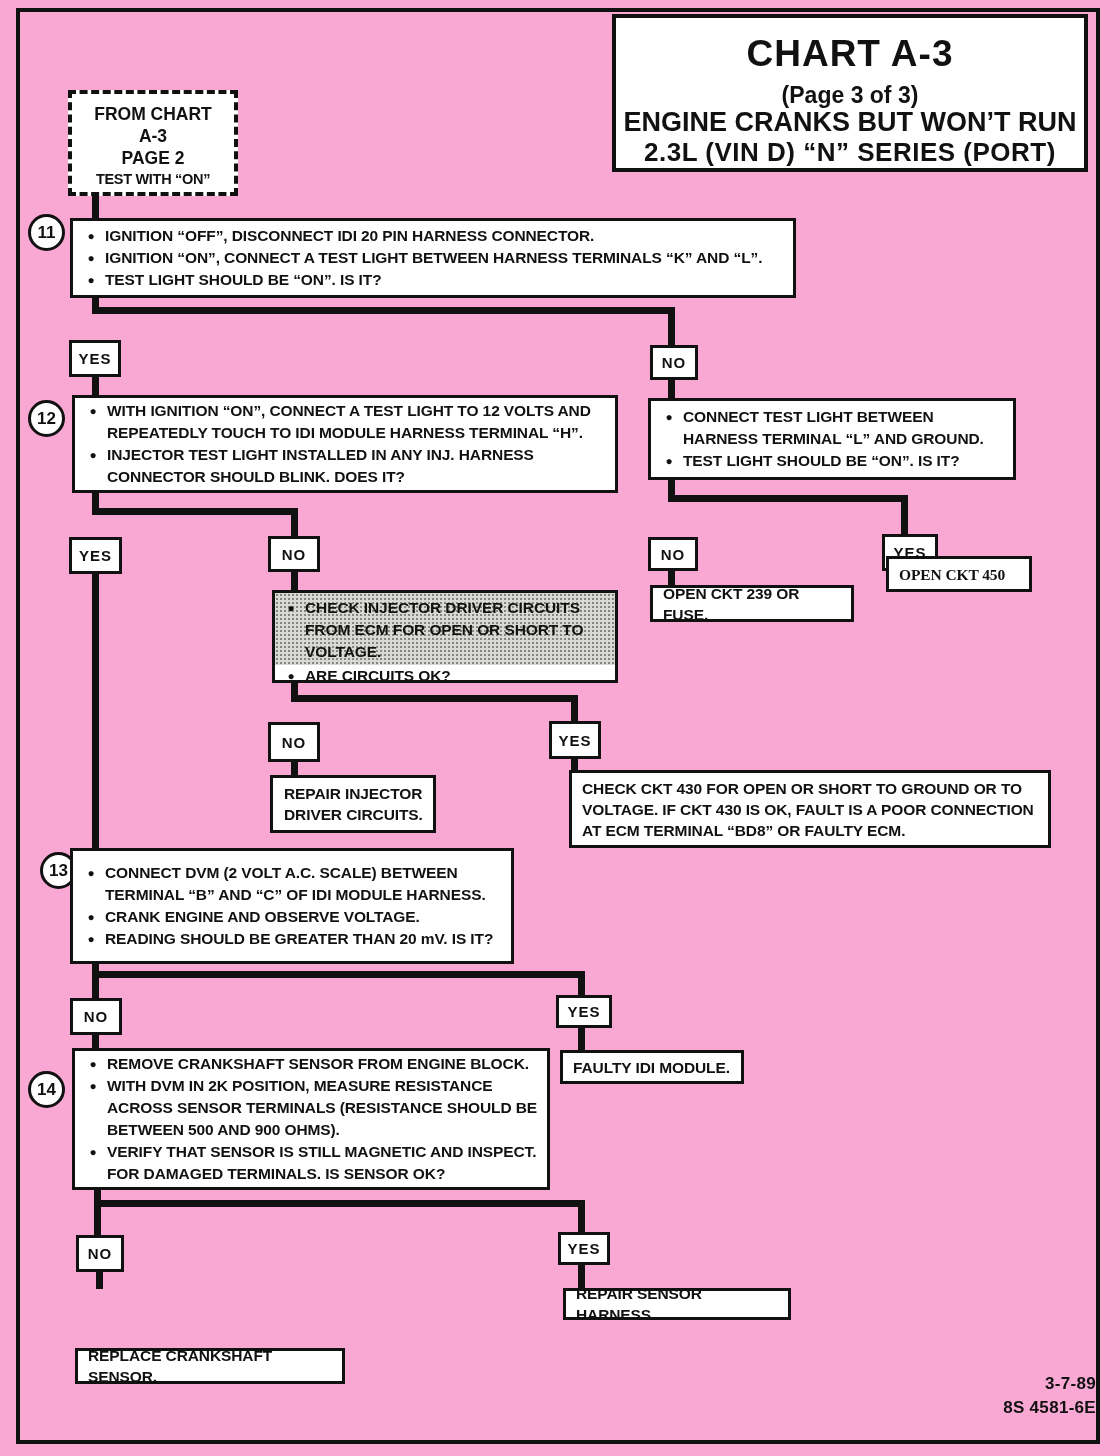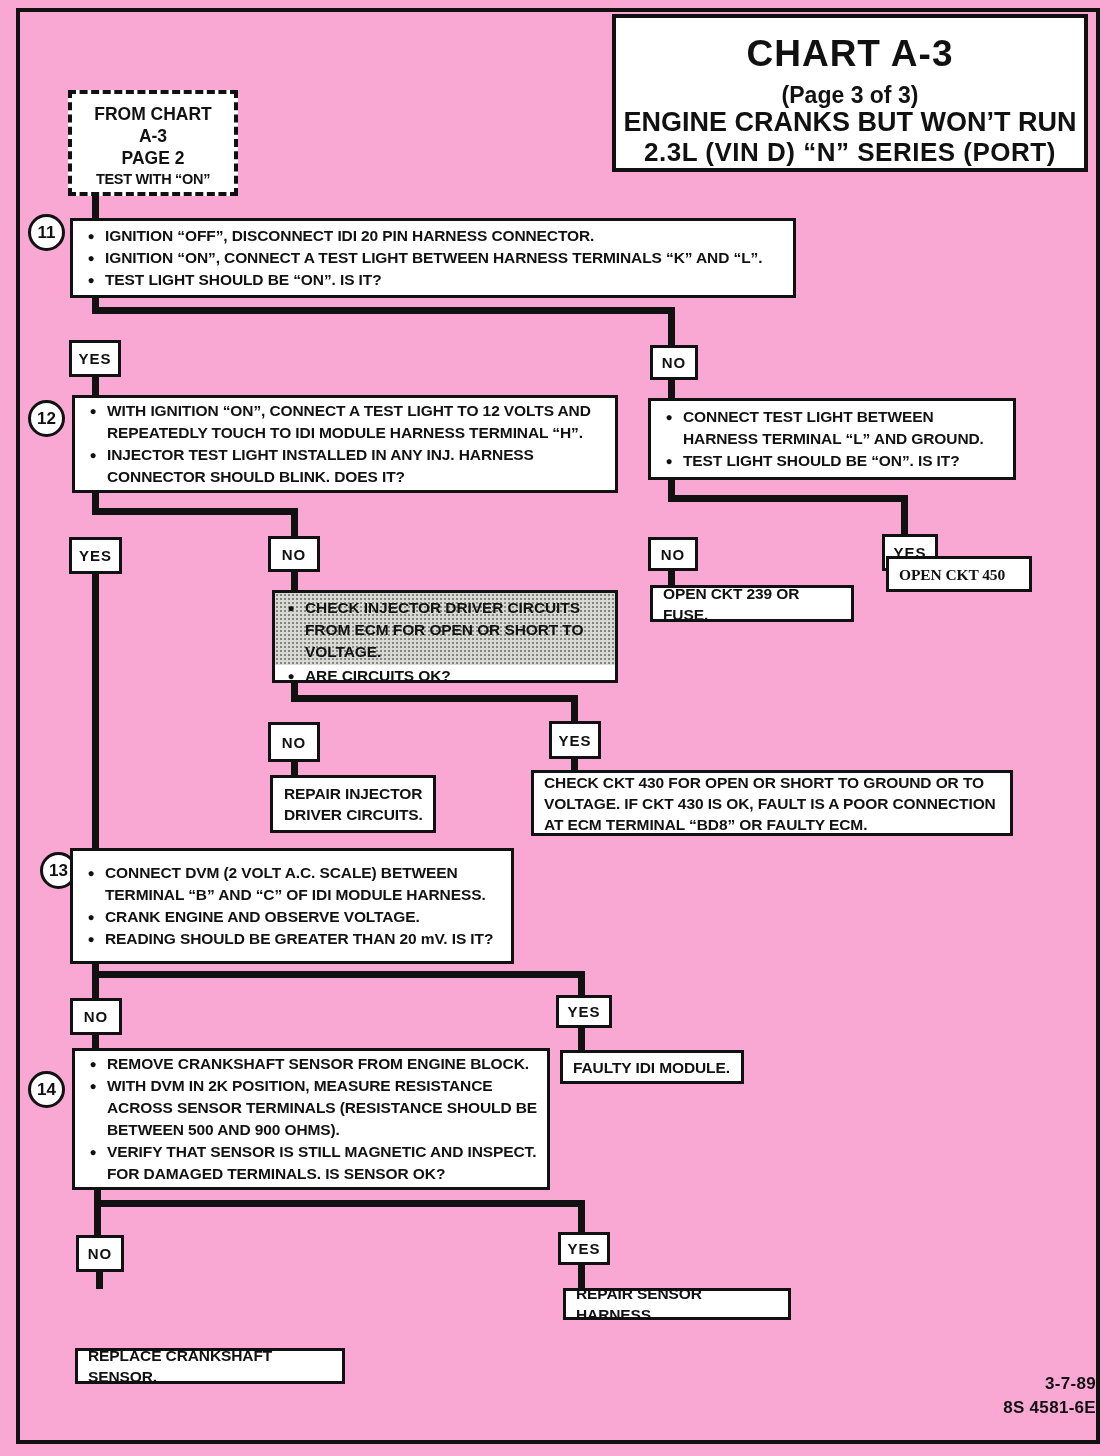--- a/index.html
+++ b/index.html
@@ -175,21 +175,21 @@
     <span>NO</span>
   </div>
   <div class="decision" style="left:549px;top:721px;width:52px;height:38px;">
     <span>YES</span>
   </div>
   <div class="vline" style="left:291px;top:762px;width:7px;height:14px;"></div>
   <div class="vline" style="left:571px;top:759px;width:7px;height:12px;"></div>
   <div class="result" style="left:270px;top:775px;width:166px;height:58px;padding-left:11px;">
     <span>REPAIR INJECTOR DRIVER CIRCUITS.</span>
   </div>
-  <div class="result" style="left:531px;top:770px;width:482px;height:66px;">
+  <div class="result" style="left:569px;top:770px;width:482px;height:78px;">
     <span>CHECK CKT 430 FOR OPEN OR SHORT TO GROUND OR TO VOLTAGE.  IF CKT 430 IS OK, FAULT IS A POOR CONNECTION AT ECM TERMINAL “BD8” OR FAULTY ECM.</span>
   </div>
 
   <div class="circle-num" style="left:40px;top:852px;">
     <span>13</span>
   </div>
   <div class="box" style="left:70px;top:848px;width:444px;height:116px;">
     <div class="bullets">
       <div class="brow">
         <span class="dot">●</span>

